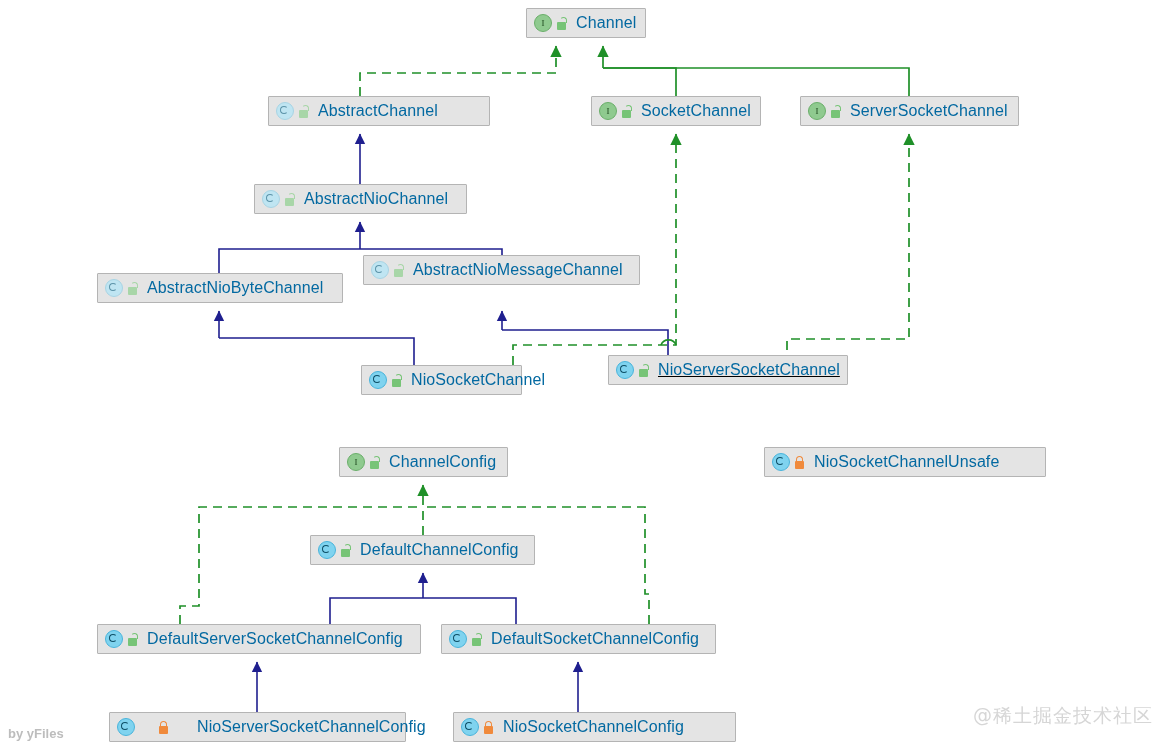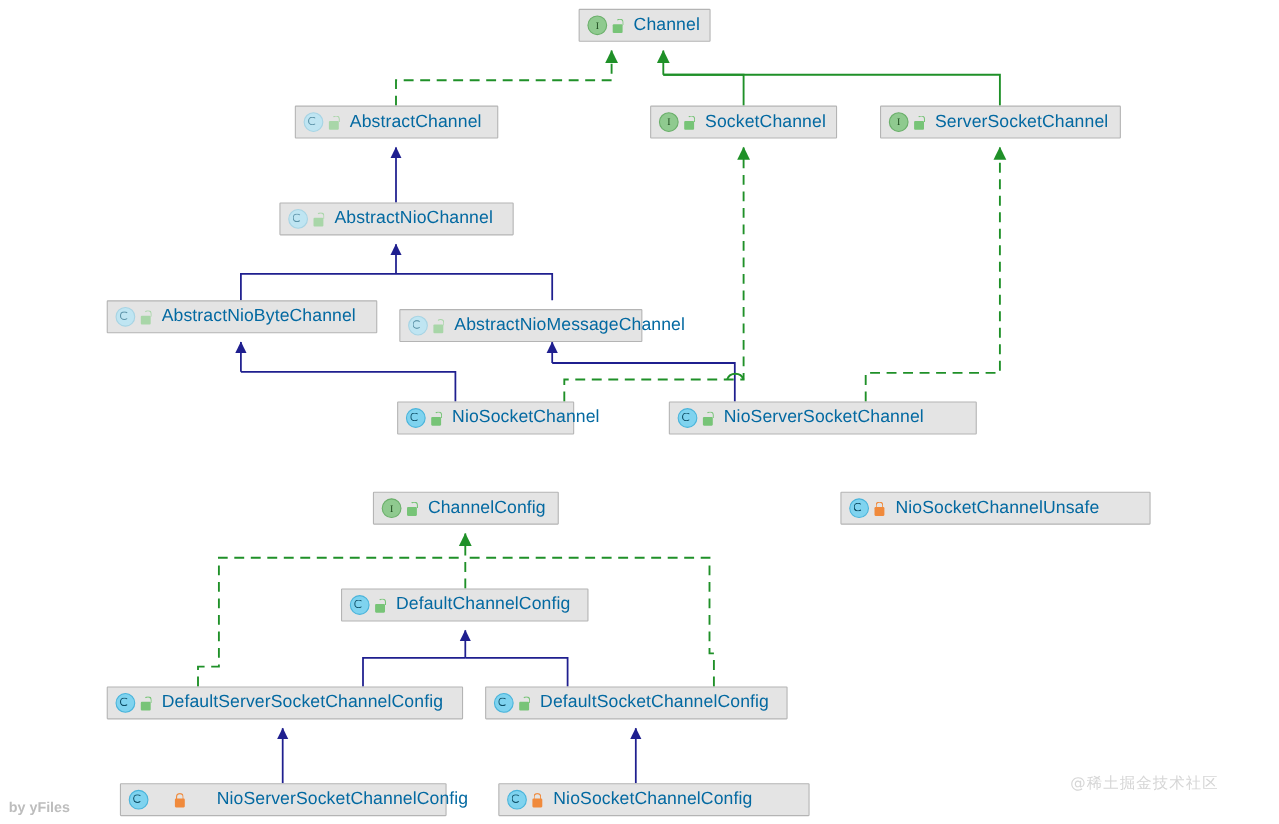--- a/index.html
+++ b/index.html
@@ -128,21 +128,21 @@
     position: absolute;
     font-size: 13px;
     color: #bdbdbd;
     left: 8px;
     top: 726px;
     user-select: none;
     font-weight: bold;
   }
   .watermark-right {
     position: absolute;
-    font-size: 14px;
+    font-size: 19px;
     color: #d6d6d6;
     left: 973px;
     top: 703px;
     letter-spacing: 1px;
     user-select: none;
     font-family: "DejaVu Sans", sans-serif;
   }
 </style>
 </head>
 <body>
@@ -211,21 +211,21 @@
 
   <div id="nodes">
       <div class="uml-node" style="left: 526px; top: 8px; width: 120px;">
         <span class="icon-stereotype iface">I</span>
         <span class="icon-lock pub">
           <span class="lock-shackle"></span>
           <span class="lock-body"></span>
         </span>
         <span class="node-label">Channel</span>
       </div>
-      <div class="uml-node" style="left: 268px; top: 96px; width: 185px;">
+      <div class="uml-node" style="left: 268px; top: 96px; width: 222px;">
         <span class="icon-stereotype cls abstract"></span>
         <span class="icon-lock pub faded">
           <span class="lock-shackle"></span>
           <span class="lock-body"></span>
         </span>
         <span class="node-label">AbstractChannel</span>
       </div>
       <div class="uml-node" style="left: 591px; top: 96px; width: 170px;">
         <span class="icon-stereotype iface">I</span>
         <span class="icon-lock pub">
@@ -251,37 +251,37 @@
         <span class="node-label">AbstractNioChannel</span>
       </div>
       <div class="uml-node" style="left: 97px; top: 273px; width: 246px;">
         <span class="icon-stereotype cls abstract"></span>
         <span class="icon-lock pub faded">
           <span class="lock-shackle"></span>
           <span class="lock-body"></span>
         </span>
         <span class="node-label">AbstractNioByteChannel</span>
       </div>
-      <div class="uml-node" style="left: 363px; top: 281px; width: 221px;">
+      <div class="uml-node" style="left: 363px; top: 255px; width: 277px;">
         <span class="icon-stereotype cls abstract"></span>
         <span class="icon-lock pub faded">
           <span class="lock-shackle"></span>
           <span class="lock-body"></span>
         </span>
         <span class="node-label">AbstractNioMessageChannel</span>
       </div>
       <div class="uml-node" style="left: 361px; top: 365px; width: 161px;">
         <span class="icon-stereotype cls"></span>
         <span class="icon-lock pub">
           <span class="lock-shackle"></span>
           <span class="lock-body"></span>
         </span>
         <span class="node-label">NioSocketChannel</span>
       </div>
-      <div class="uml-node" style="left: 608px; top: 365px; width: 280px;">
+      <div class="uml-node" style="left: 608px; top: 355px; width: 240px; text-decoration: underline;">
         <span class="icon-stereotype cls"></span>
         <span class="icon-lock pub">
           <span class="lock-shackle"></span>
           <span class="lock-body"></span>
         </span>
         <span class="node-label">NioServerSocketChannel</span>
       </div>
       <div class="uml-node" style="left: 339px; top: 447px; width: 169px;">
         <span class="icon-stereotype iface">I</span>
         <span class="icon-lock pub">

